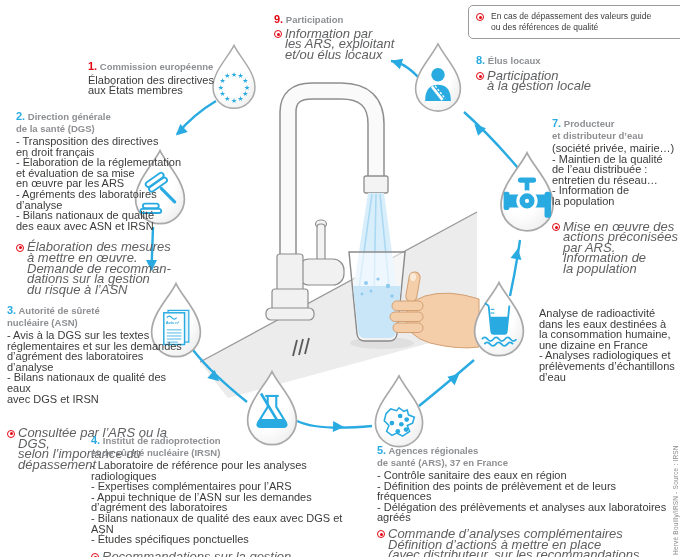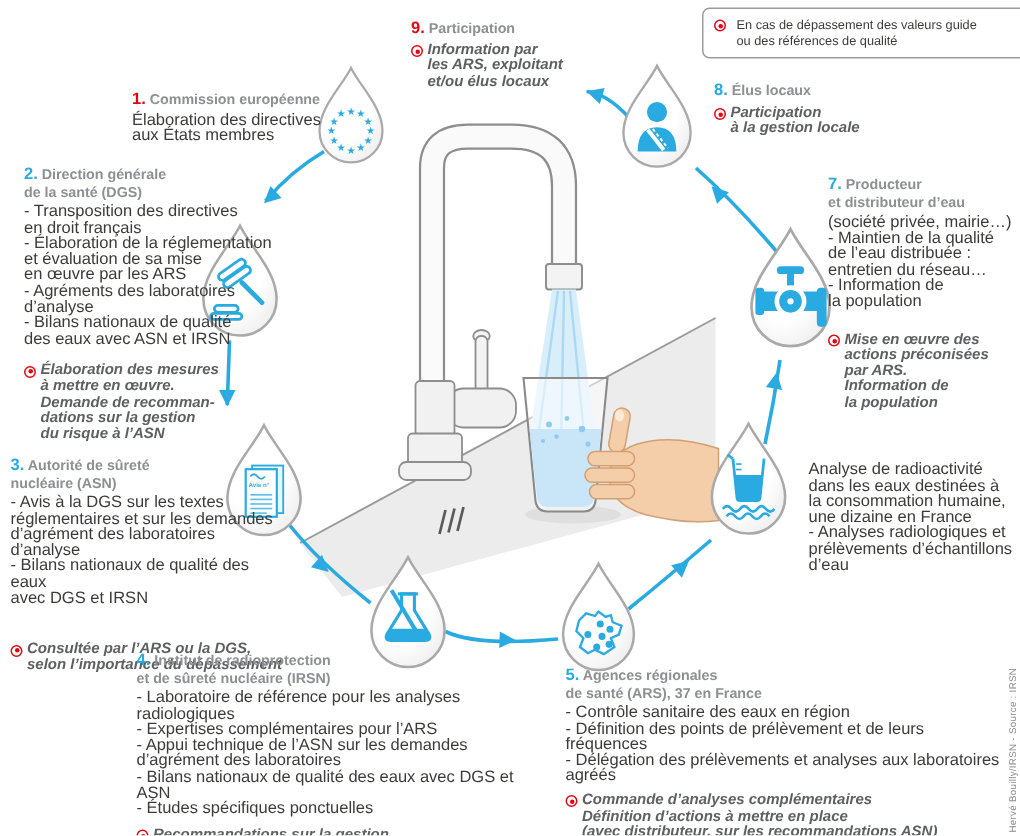--- a/index.html
+++ b/index.html
@@ -4,22 +4,22 @@
 <style>
   html,body{margin:0;padding:0;background:#fff;}
   .canvas{position:relative;width:680px;height:557px;background:#fff;overflow:hidden;
           font-family:"Liberation Sans",sans-serif;color:#3B3B3A;}
   .art{position:absolute;left:0;top:0;}
   .sec{position:absolute;}
   .ttl{font-weight:bold;color:#8D8F92;font-size:9.5px;line-height:11.5px;white-space:pre-line;}
   .num{font-size:11px;line-height:11.5px;font-weight:bold;}
   .num.blue{color:#29ABE2;} .num.red{color:#E20613;}
   .body{font-size:11px;line-height:10.6px;white-space:pre-line;color:#3B3B3A;margin-top:2px;}
-  .note{position:relative;margin-top:5px;padding-left:11px;font-size:10px;line-height:10.6px;
-        font-style:italic;color:#5E5F61;white-space:pre-line;font-weight:bold;}
+  .note{position:relative;margin-top:5px;padding-left:11px;font-size:13px;line-height:10.6px;
+        font-style:italic;color:#5E5F61;white-space:pre-line;}
   #sec-dgs .note{margin-top:11px;}
   #sec-asn .note{margin-top:24px;}
   #sec-irsn .note{margin-top:7px;}
   #sec-ars .note{margin-top:6px;}
   #sec-producteur .note{margin-top:15px;}
   #sec-elus .note{margin-top:4px;}
   #sec-consommateur .note{margin-top:3px;}
   .target{position:absolute;left:0;top:1.5px;width:8px;height:8px;border:1px solid #E20613;border-radius:50%;box-sizing:border-box;}
   .target::before{content:"";position:absolute;left:1.5px;top:1.5px;right:1.5px;bottom:1.5px;background:#E20613;border-radius:50%;}
   .alert{position:absolute;left:468px;top:5px;width:198px;border:1.4px solid #9B9B9B;border-radius:5px;

